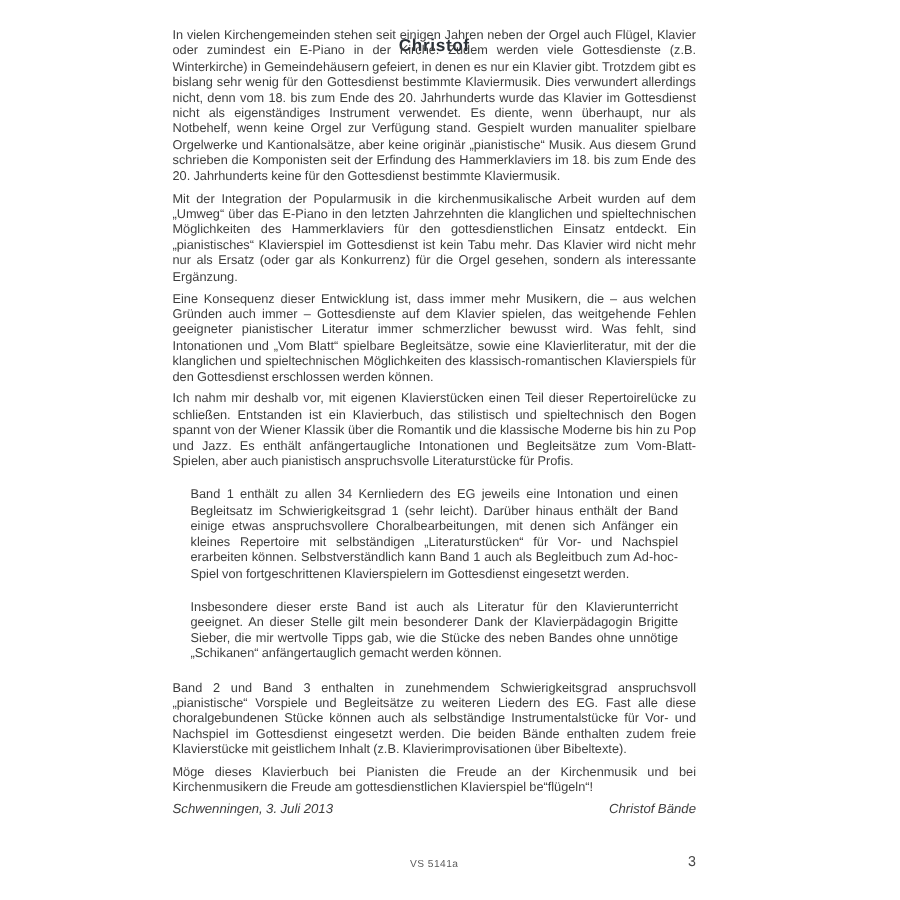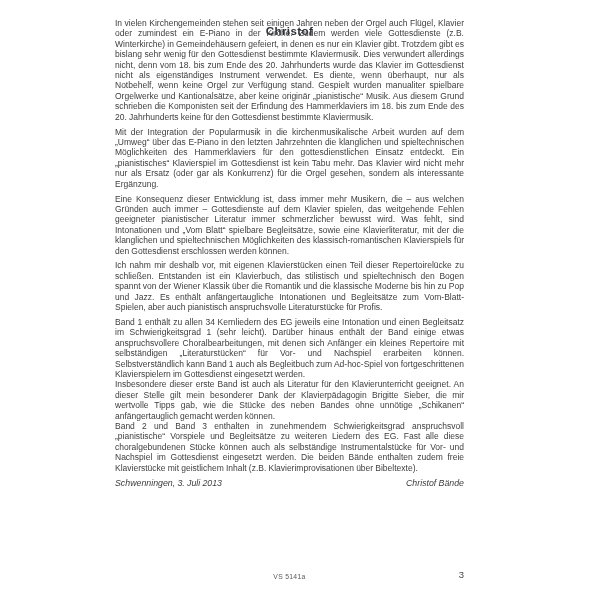--- a/index.html
+++ b/index.html
@@ -33,21 +33,21 @@
     width: 349px;
     font-size: 8.5px;
     line-height: 10.4px;
     text-align: justify;
     color: var(--body_text, #3d3d3d);
     hyphens: auto;
     -webkit-hyphens: auto;
     word-spacing: -0.2px;
   }
   .para { margin: 0 0 4.5px 0; }
-  .para.tight { margin: 0; }
+  .para.tight { margin: 12px; }
   .signature-row {
     display: flex;
     justify-content: space-between;
     align-items: flex-end;
     margin-top: 0;
     font-style: italic;
     font-size: 8.8px;
     color: var(--body_text, #3d3d3d);
     gap: 28px;
   }
@@ -84,20 +84,21 @@
   <h1 class="page-title">Christof</h1>
 
   <div class="text-block">
     <p class="para">In vielen Kirchengemeinden stehen seit einigen Jahren neben der Orgel auch Flügel, Klavier oder zumindest ein E-Piano in der Kirche. Zudem werden viele Gottesdienste (z.B. Winterkirche) in Gemeindehäusern gefeiert, in denen es nur ein Klavier gibt. Trotzdem gibt es bislang sehr wenig für den Gottesdienst bestimmte Klaviermusik. Dies verwundert allerdings nicht, denn vom 18. bis zum Ende des 20. Jahrhunderts wurde das Klavier im Gottesdienst nicht als eigenständiges Instrument verwendet. Es diente, wenn überhaupt, nur als Notbehelf, wenn keine Orgel zur Verfügung stand. Gespielt wurden manualiter spielbare Orgelwerke und Kantionalsätze, aber keine originär „pianistische“ Musik. Aus diesem Grund schrieben die Komponisten seit der Erfindung des Hammerklaviers im 18. bis zum Ende des 20. Jahrhunderts keine für den Gottesdienst bestimmte Klaviermusik.</p>
     <p class="para">Mit der Integration der Popularmusik in die kirchenmusikalische Arbeit wurden auf dem „Umweg“ über das E-Piano in den letzten Jahrzehnten die klanglichen und spieltechnischen Möglichkeiten des Hammerklaviers für den gottesdienstlichen Einsatz entdeckt. Ein „pianistisches“ Klavierspiel im Gottesdienst ist kein Tabu mehr. Das Klavier wird nicht mehr nur als Ersatz (oder gar als Konkurrenz) für die Orgel gesehen, sondern als interessante Ergänzung.</p>
     <p class="para">Eine Konsequenz dieser Entwicklung ist, dass immer mehr Musikern, die – aus welchen Gründen auch immer – Gottesdienste auf dem Klavier spielen, das weitgehende Fehlen geeigneter pianistischer Literatur immer schmerzlicher bewusst wird. Was fehlt, sind Intonationen und „Vom Blatt“ spielbare Begleitsätze, sowie eine Klavierliteratur, mit der die klanglichen und spieltechnischen Möglichkeiten des klassisch-romantischen Klavierspiels für den Gottesdienst erschlossen werden können.</p>
     <p class="para">Ich nahm mir deshalb vor, mit eigenen Klavierstücken einen Teil dieser Repertoirelücke zu schließen. Entstanden ist ein Klavierbuch, das stilistisch und spieltechnisch den Bogen spannt von der Wiener Klassik über die Romantik und die klassische Moderne bis hin zu Pop und Jazz. Es enthält anfängertaugliche Intonationen und Begleitsätze zum Vom-Blatt-Spielen, aber auch pianistisch anspruchsvolle Literaturstücke für Profis.</p>
     <p class="para tight">Band 1 enthält zu allen 34 Kernliedern des EG jeweils eine Intonation und einen Begleitsatz im Schwierigkeitsgrad 1 (sehr leicht). Darüber hinaus enthält der Band einige etwas anspruchsvollere Choralbearbeitungen, mit denen sich Anfänger ein kleines Repertoire mit selbständigen „Literaturstücken“ für Vor- und Nachspiel erarbeiten können. Selbstverständlich kann Band 1 auch als Begleitbuch zum Ad-hoc-Spiel von fortgeschrittenen Klavierspielern im Gottesdienst eingesetzt werden.</p>
     <p class="para tight">Insbesondere dieser erste Band ist auch als Literatur für den Klavierunterricht geeignet. An dieser Stelle gilt mein besonderer Dank der Klavierpädagogin Brigitte Sieber, die mir wertvolle Tipps gab, wie die Stücke des neben Bandes ohne unnötige „Schikanen“ anfängertauglich gemacht werden können.</p>
     <p class="para">Band 2 und Band 3 enthalten in zunehmendem Schwierigkeitsgrad anspruchsvoll „pianistische“ Vorspiele und Begleitsätze zu weiteren Liedern des EG. Fast alle diese choralgebundenen Stücke können auch als selbständige Instrumentalstücke für Vor- und Nachspiel im Gottesdienst eingesetzt werden. Die beiden Bände enthalten zudem freie Klavierstücke mit geistlichem Inhalt (z.B. Klavierimprovisationen über Bibeltexte).</p>
+    <p class="para">Möge dieses Klavierbuch bei Pianisten die Freude an der Kirchenmusik und bei Kirchenmusikern die Freude am gottesdienstlichen Klavierspiel be“flügeln“!</p>
 
     <div class="signature-row">
       <span>Schwenningen, 3. Juli 2013</span>
       <span>Christof Bände</span>
     </div>
   </div>
 
   <div class="page-footer">
     <span class="plate-number">VS 5141a</span>
     <span class="page-number">3</span>

